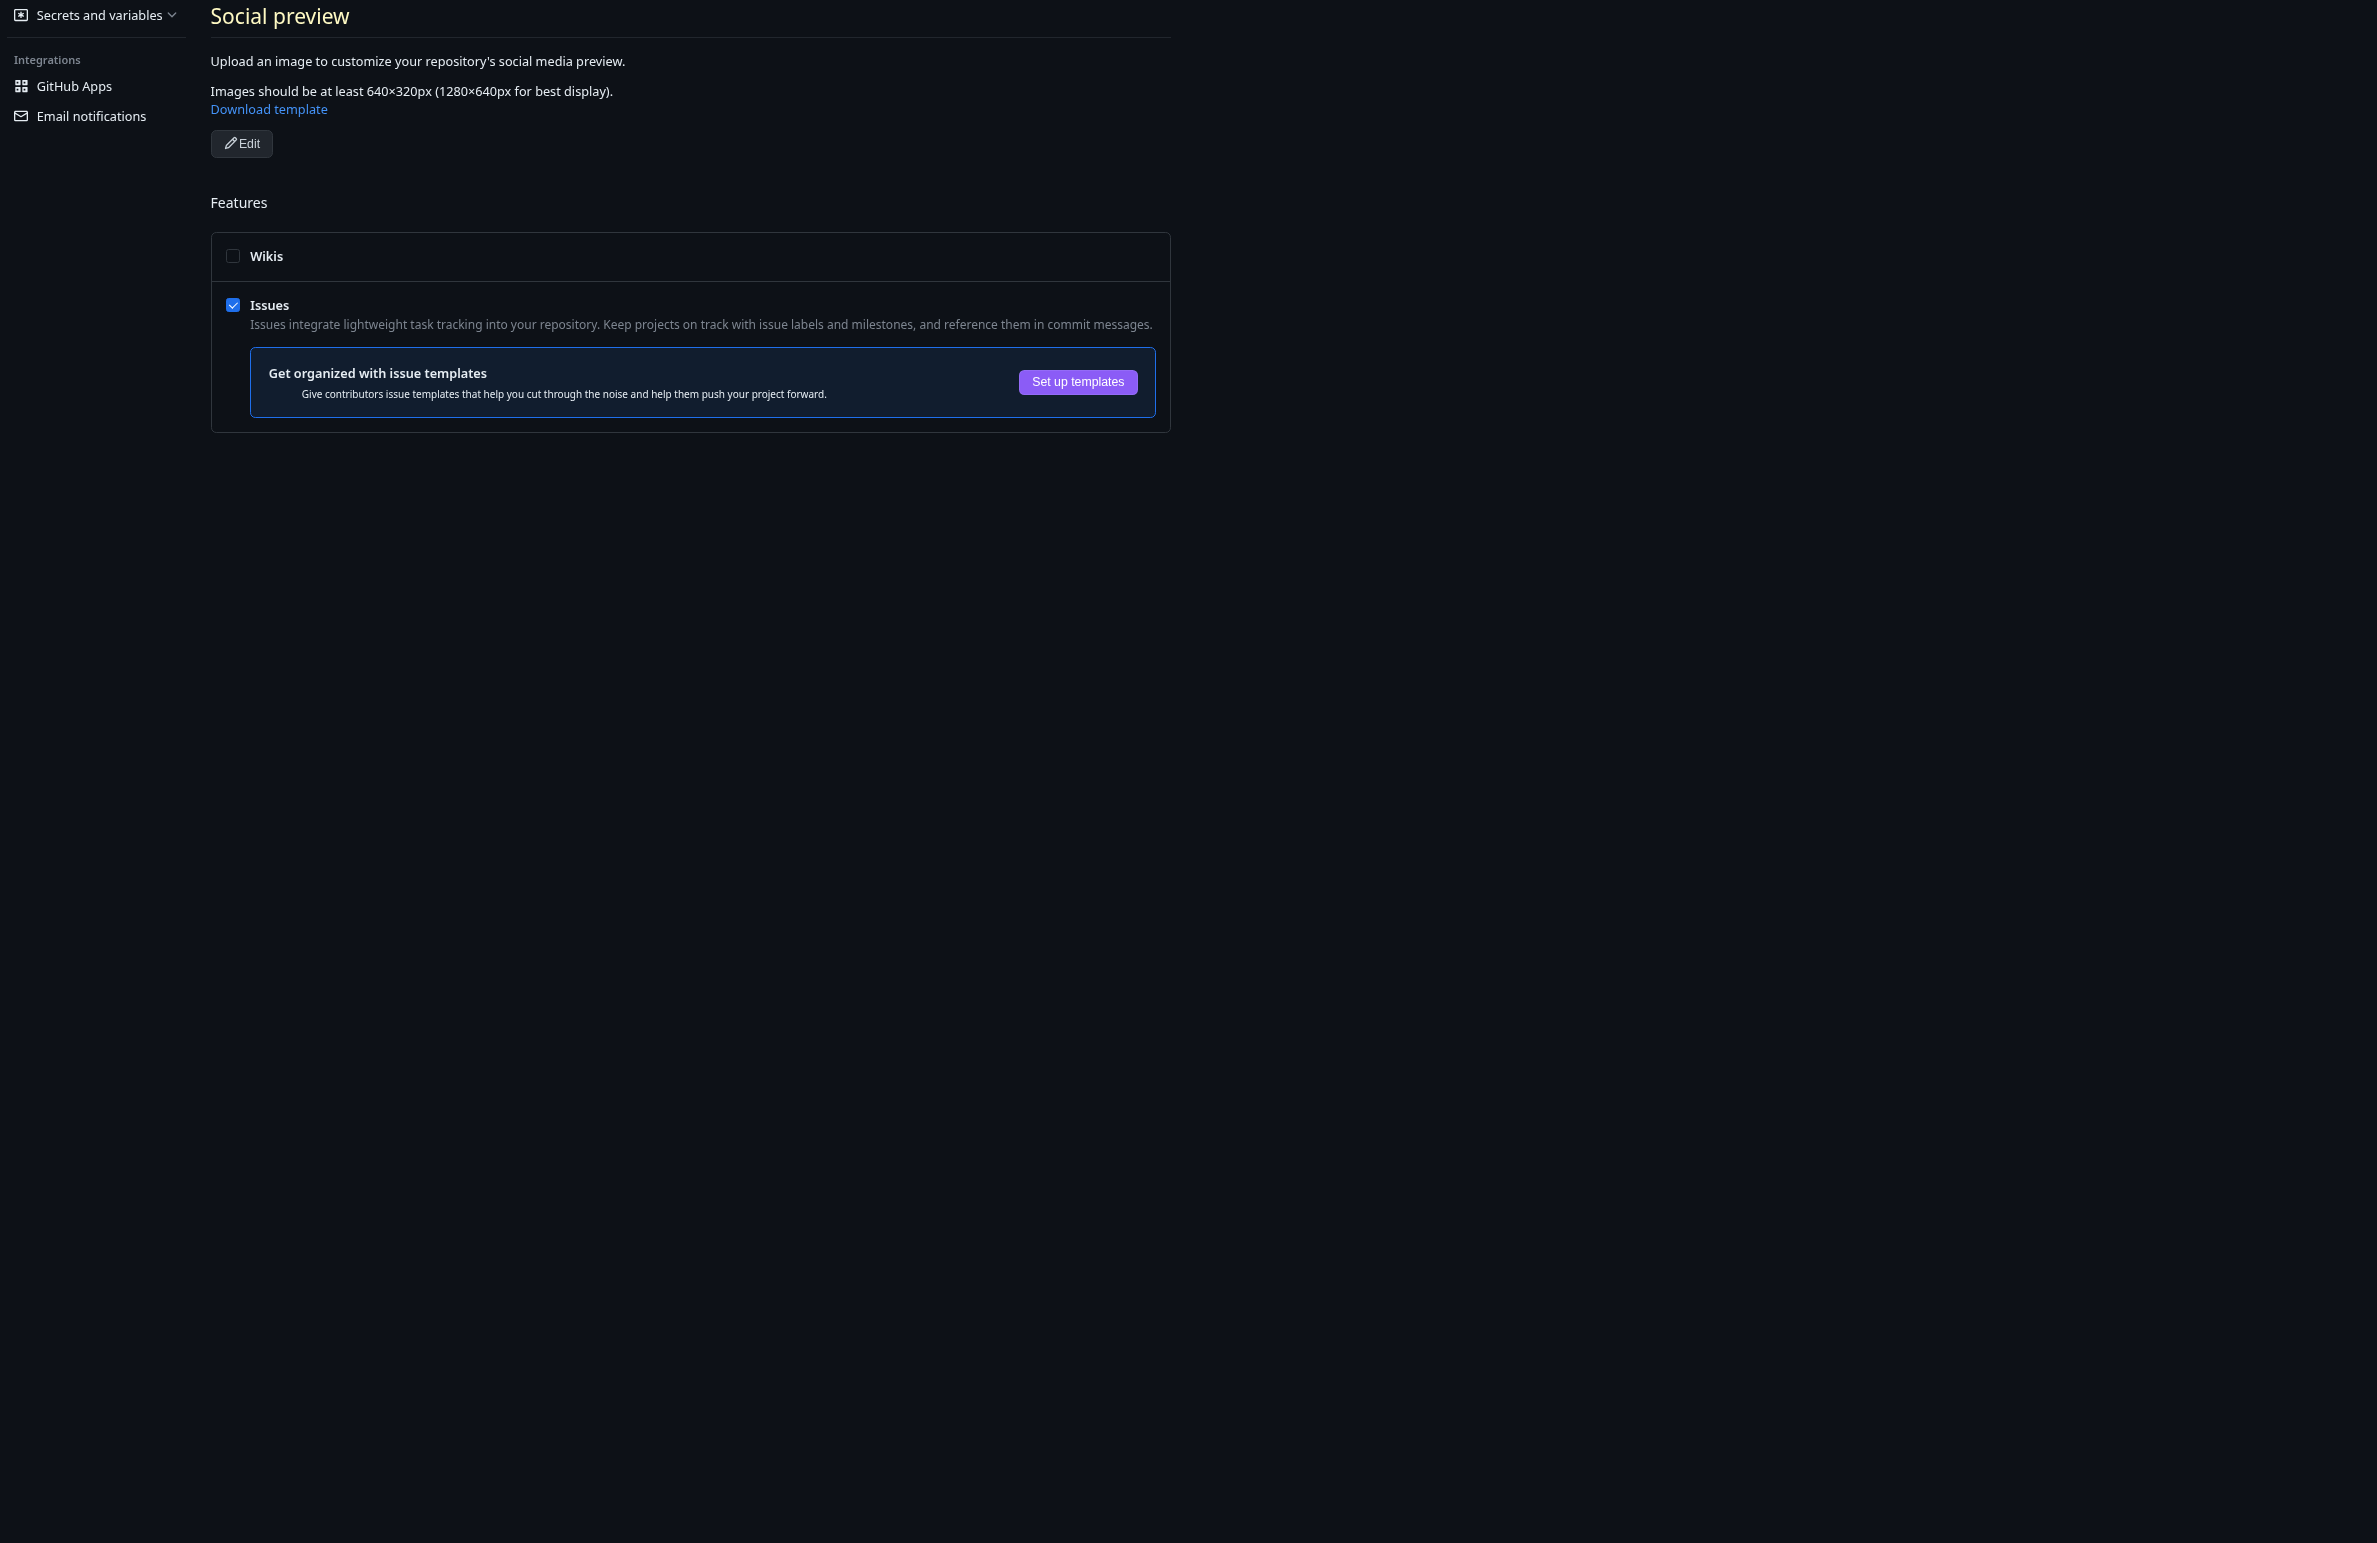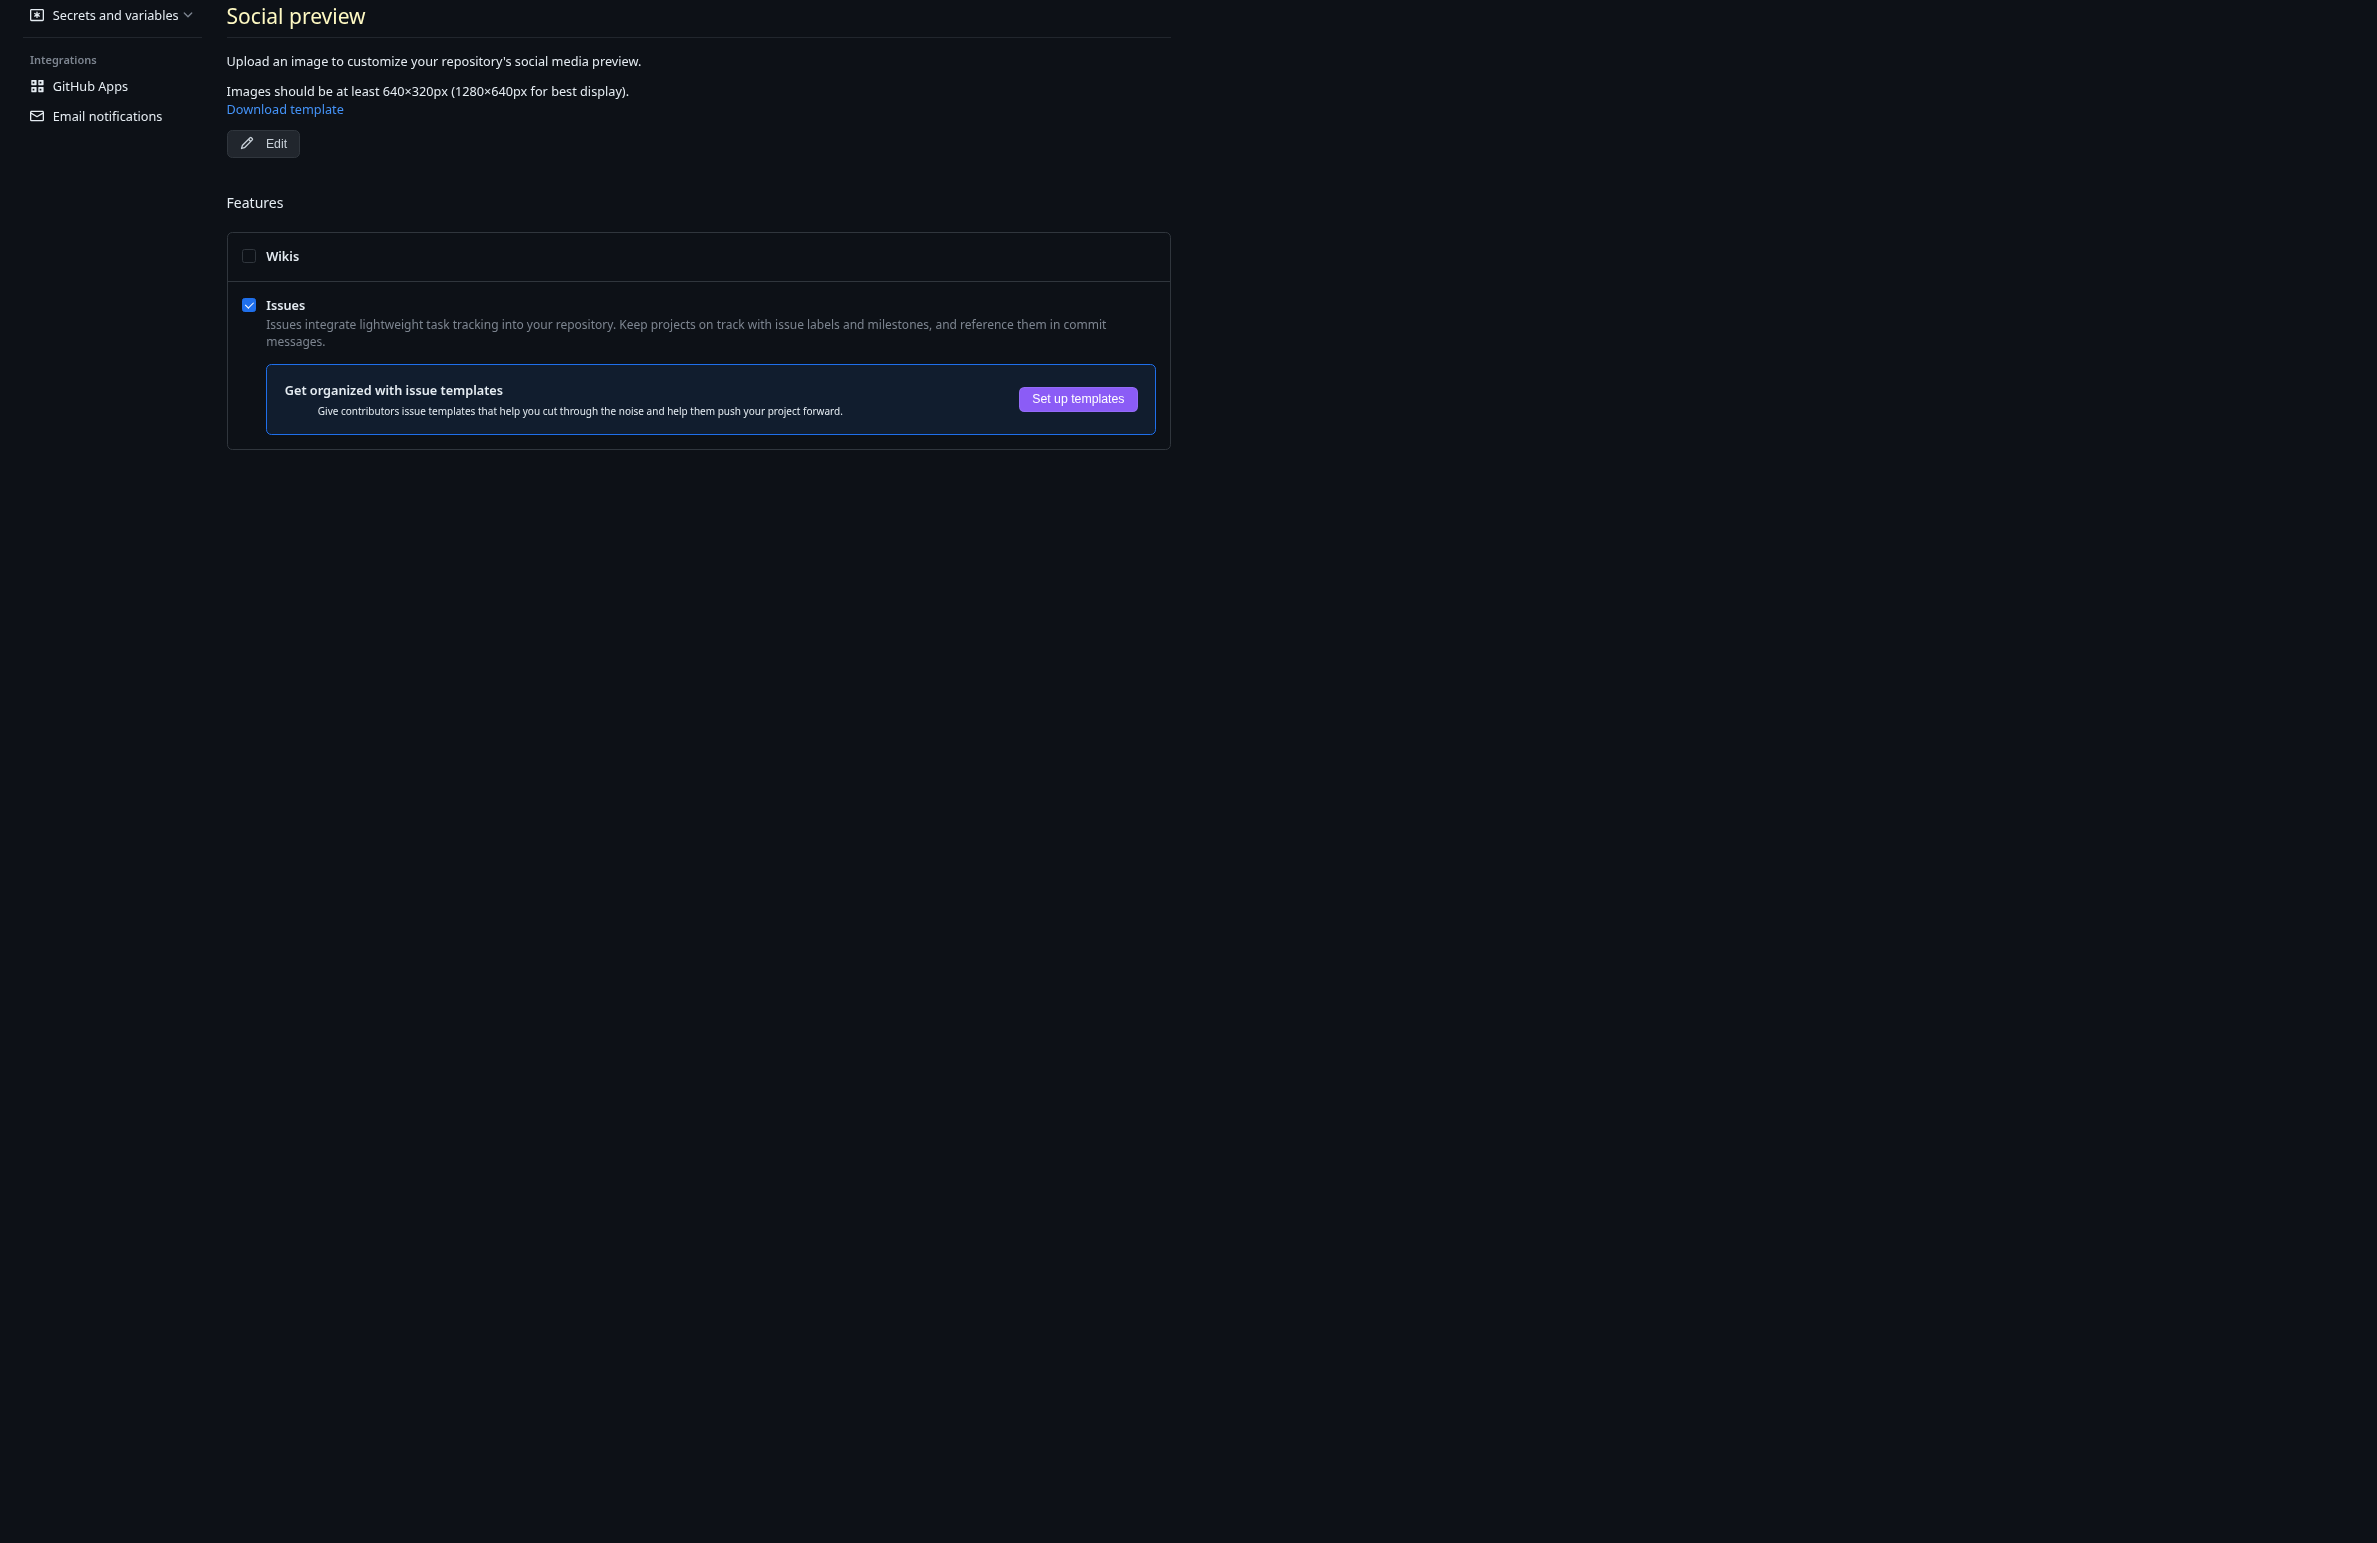--- a/index.html
+++ b/index.html
@@ -12,21 +12,20 @@
       color: #e6edf3;
       font-family: -apple-system, BlinkMacSystemFont, "Segoe UI", "Noto Sans", Helvetica, Arial, sans-serif;
       font-size: 12.3px;
       width: 1189px;
       height: 772px;
       overflow: hidden;
     }
     .layout {
       display: flex;
       height: 100%;
-      padding-left: 16px;
     }
     .sidebar {
       width: 193px;
       padding: 0 7px;
       flex-shrink: 0;
     }
     .sidebar-item {
       display: flex;
       align-items: center;
       padding: 6.2px 7px;
@@ -92,21 +91,21 @@
     .btn {
       display: inline-flex;
       align-items: center;
       padding: 4.4px 12.3px;
       font-size: 12.3px;
       border: 0.9px solid #30363d;
       border-radius: 5.3px;
       background-color: #21262d;
       color: #c9d1d9;
       cursor: pointer;
-      gap: 12px;
+      gap: 1px;
     }
     .btn-primary {
       background-color: #8b5cf6;
       border-color: rgba(240,246,252,0.1);
       color: #ffffff;
       font-weight: 500;
     }
     .feature-box {
       border: 0.9px solid #30363d;
       border-radius: 5.3px;

